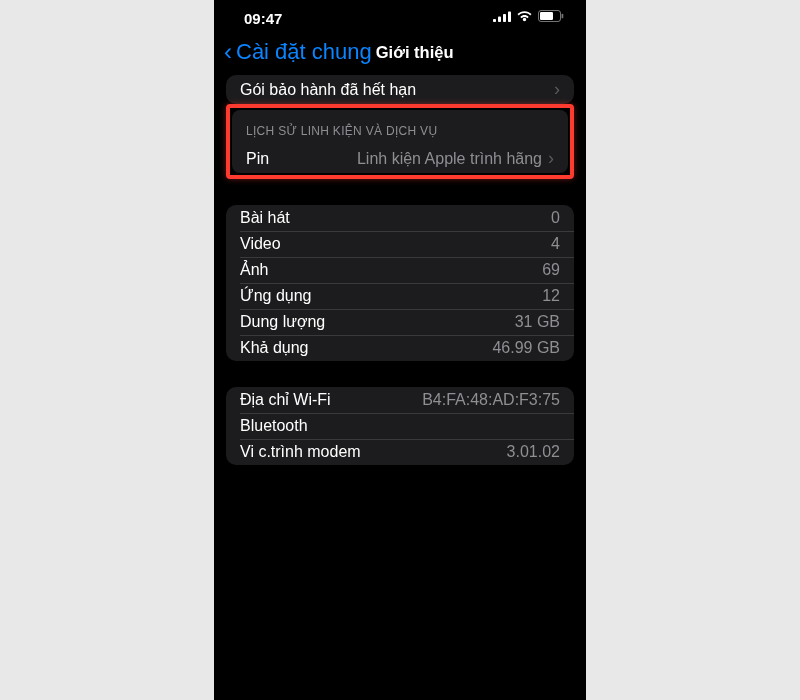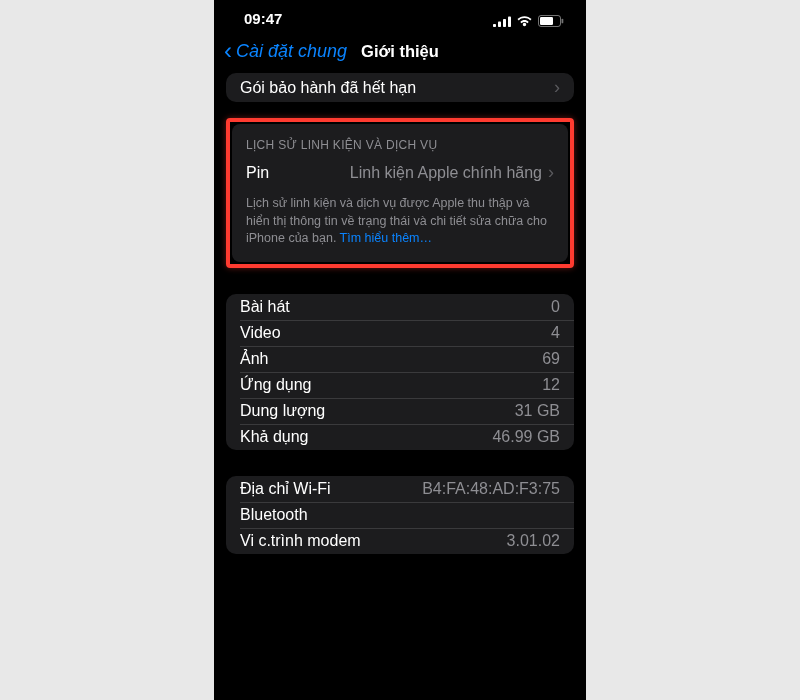--- a/index.html
+++ b/index.html
@@ -16,21 +16,21 @@
   .phone {
     width: 372px;
     height: 700px;
     background: #000;
     overflow: hidden;
     position: relative;
   }
   .status-bar {
     display: flex;
     justify-content: space-between;
-    align-items: flex-end;
+    align-items: flex-start;
     padding: 10px 22px 4px 30px;
     color: #fff;
     font-size: 15px;
     font-weight: 600;
   }
   .status-right { display: flex; align-items: center; gap: 5px; }
   .signal svg, .wifi svg, .battery svg { display: block; }
   .nav-bar {
     display: flex;
     align-items: center;
@@ -38,28 +38,26 @@
     gap: 4px;
   }
   .back-arrow {
     color: #0a84ff;
     font-size: 24px;
     line-height: 1;
     font-weight: 300;
   }
   .back-label {
     color: #0a84ff;
-    font-size: 18px;
-    font-style: italic;
+    font-size: 22px;
   }
   .nav-title {
     color: #fff;
     font-size: 16.5px;
     font-weight: 600;
-    margin-left: 10px;
     text-align: right;
   }
   .scroll {
     padding: 0 12px;
   }
   .card {
     background: #1c1c1e;
     border-radius: 10px;
     overflow: hidden;
   }
@@ -89,21 +87,20 @@
   .section-footer {
     color: #8e8e93;
     font-size: 12.5px;
     line-height: 1.4;
     padding: 8px 14px 14px 14px;
   }
   .link { color: #0a84ff; }
   .highlight-box {
     border: 4px solid #ff3b30;
     border-radius: 4px;
-    margin-top: 16px;
     padding: 2px;
     box-shadow: 0 0 6px rgba(255,59,48,0.4);
   }
   .highlight-inner {
     background: #1c1c1e;
     border-radius: 8px;
     overflow: hidden;
   }
   .spacer { height: 26px; }
 </style>
@@ -156,27 +153,24 @@
           </span>
       </div>
     </div>
 
     <div class="highlight-box">
       <div class="highlight-inner">
         <div class="section-header">LỊCH SỬ LINH KIỆN VÀ DỊCH VỤ</div>
         <div class="row">
           <span class="row-label">Pin</span>
           <span class="row-value">
-            <span>Linh kiện Apple chính hãng</span>
+            <span>Linh kiện Apple trình hãng</span>
             <span class="chevron">›</span>
           </span>
         </div>
-        <div class="section-footer">
-          <span>Lịch sử linh kiện và dịch vụ được Apple thu thập và hiển thị thông tin về trạng thái và chi tiết sửa chữa cho iPhone của bạn. </span><span class="link">Tìm hiểu thêm…</span>
-        </div>
       </div>
     </div>
 
     <div class="spacer"></div>
 
     <div class="card" id="media-card">
         <div class="row">
           <span class="row-label">Bài hát</span>
           <span class="row-value">0</span>
         </div>

